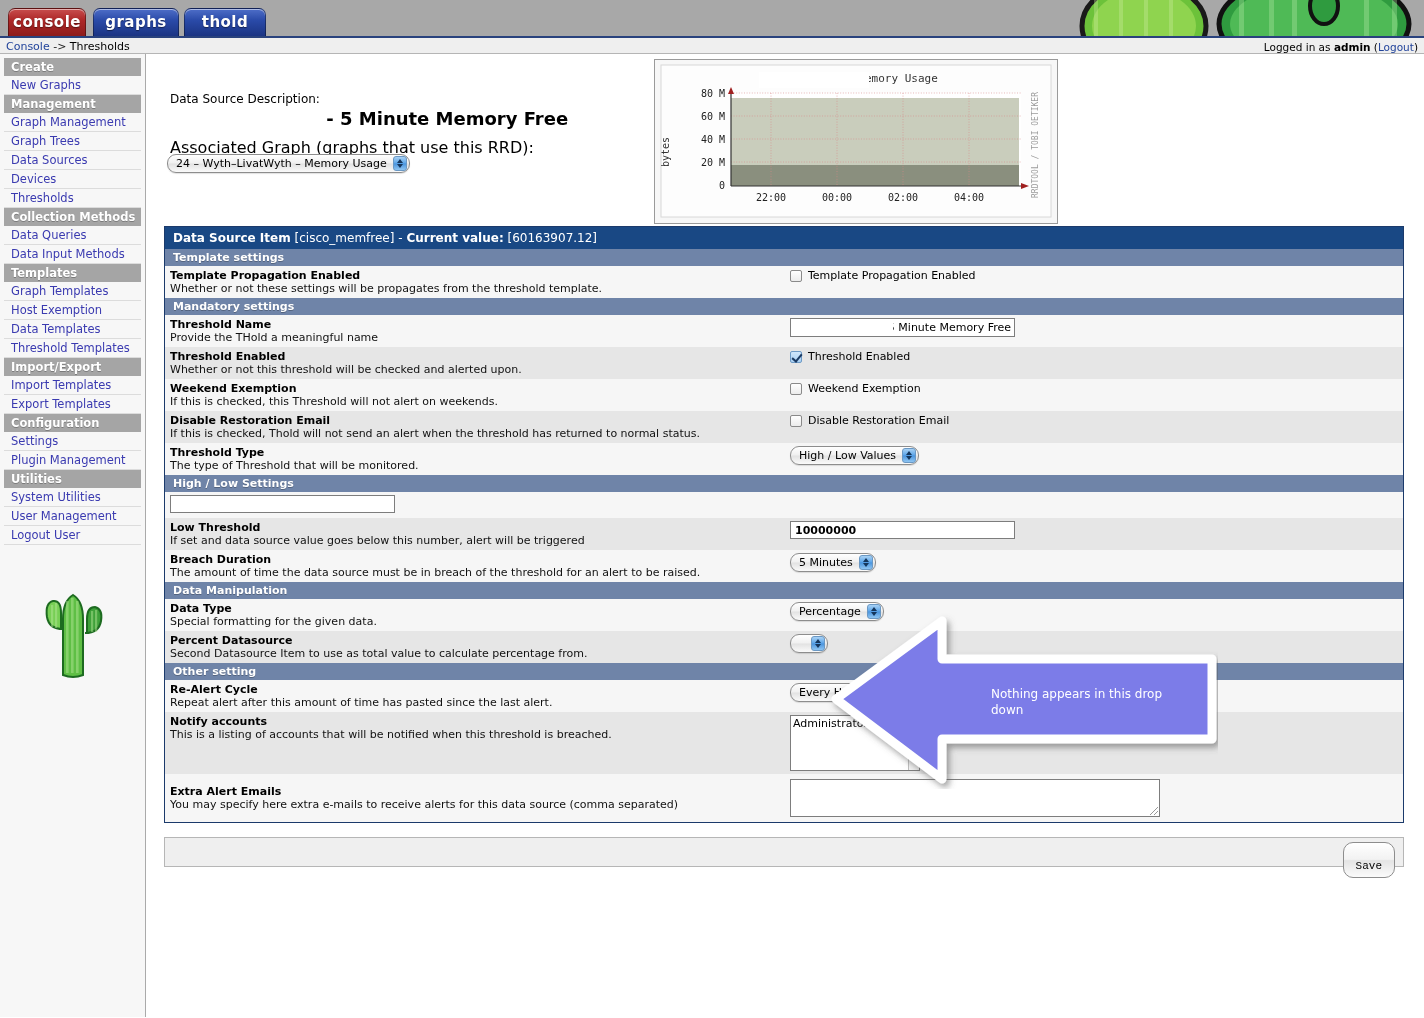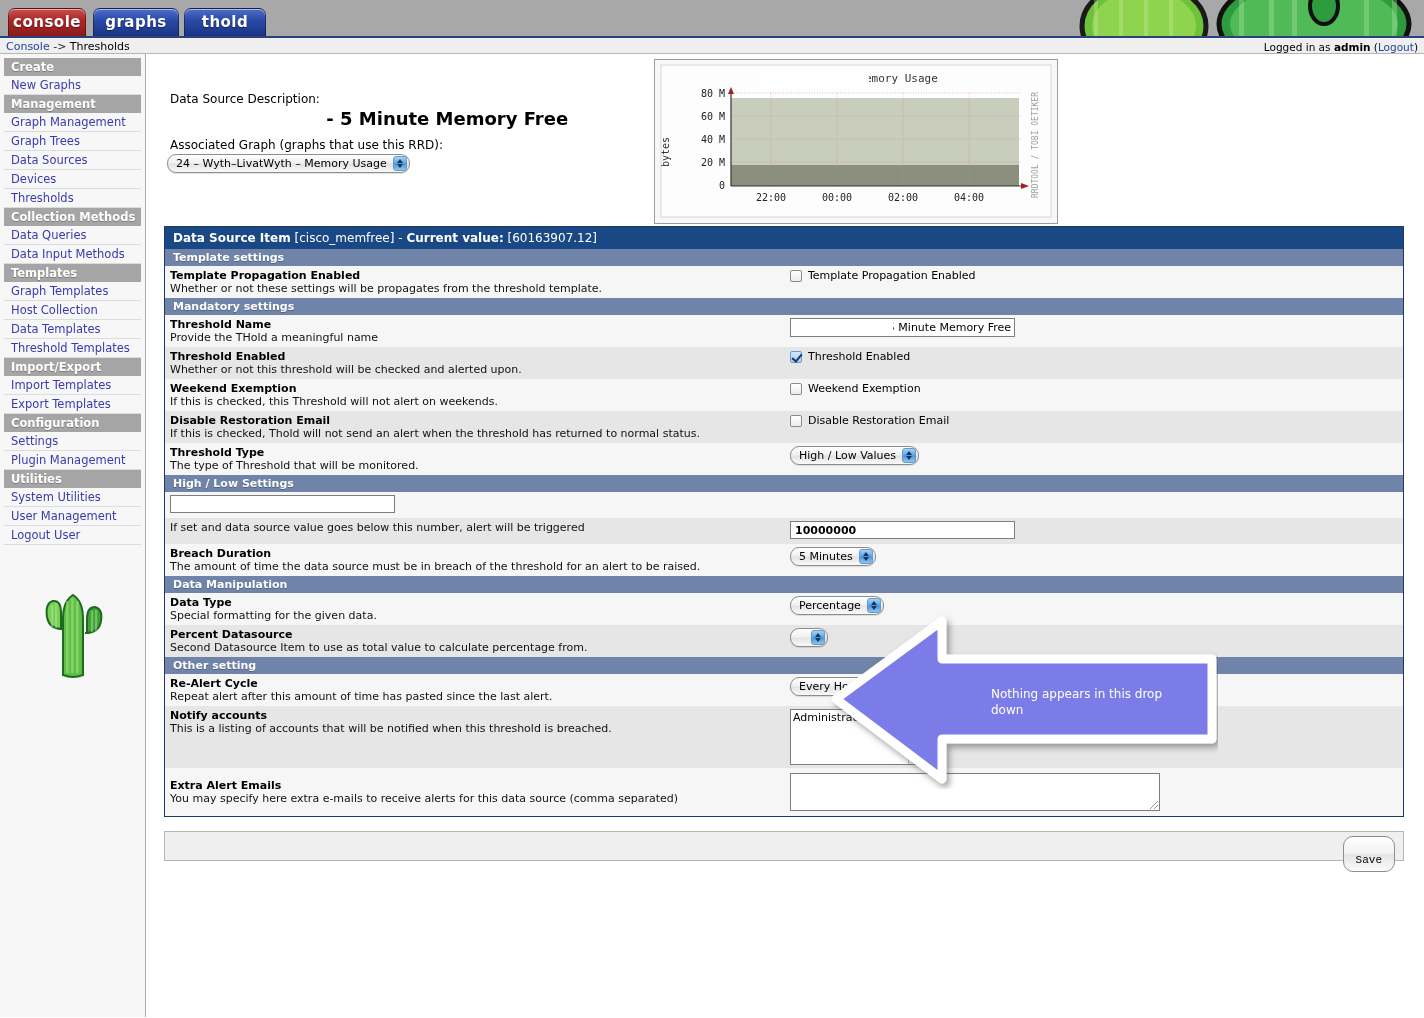--- a/index.html
+++ b/index.html
@@ -115,21 +115,21 @@
   #ds-desc-value {
     position: absolute; left: 24px; top: 54px;
     font-size: 18px; font-weight: bold;
   }
   #ds-desc-value .redact {
     display: inline-block;
     width: 150px; height: 12px;
     background: #fff;
     vertical-align: -2px;
   }
-  #assoc-label { position: absolute; left: 24px; top: 84px; font-size: 12px; }
+  #assoc-label { position: absolute; left: 24px; top: 84px; font-size: 16px; }
   #assoc-select-wrap { position: absolute; left: 21px; top: 100px; }
 
   
   .aqua-select {
     display: inline-flex; align-items: center;
     height: 19px;
     background: linear-gradient(180deg,#ffffff 0%,#f0f0f0 48%,#e2e2e2 52%,#fafafa 100%);
     border: 1px solid #8d8d8d;
     border-radius: 9px;
     padding: 0 2px 0 8px;
@@ -386,21 +386,21 @@
     <a class="nav-item">Data Sources</a>
     <a class="nav-item">Devices</a>
     <a class="nav-item">Thresholds</a>
 
     <div class="nav-header">Collection Methods</div>
     <a class="nav-item">Data Queries</a>
     <a class="nav-item">Data Input Methods</a>
 
     <div class="nav-header">Templates</div>
     <a class="nav-item">Graph Templates</a>
-    <a class="nav-item">Host Collection</a>
+    <a class="nav-item">Host Exemption</a>
     <a class="nav-item">Data Templates</a>
     <a class="nav-item">Threshold Templates</a>
 
     <div class="nav-header">Import/Export</div>
     <a class="nav-item">Import Templates</a>
     <a class="nav-item">Export Templates</a>
 
     <div class="nav-header">Configuration</div>
     <a class="nav-item">Settings</a>
     <a class="nav-item">Plugin Management</a>
@@ -581,20 +581,21 @@
       <div class="sec-header">High / Low Settings</div>
 
       <div class="row plain">
         <div class="right">
           <input class="txtin w225" type="text" value="" style="">
         </div>
       </div>
 
       <div class="row alt">
         <div class="left">
+          <div class="t">Low Threshold</div>
           <div class="d">If set and data source value goes below this number, alert will be triggered</div>
         </div>
         <div class="right">
           <input class="txtin w225" type="text" value="10000000" style="">
         </div>
       </div>
 
       <div class="row plain">
         <div class="left">
           <div class="t">Breach Duration</div>

